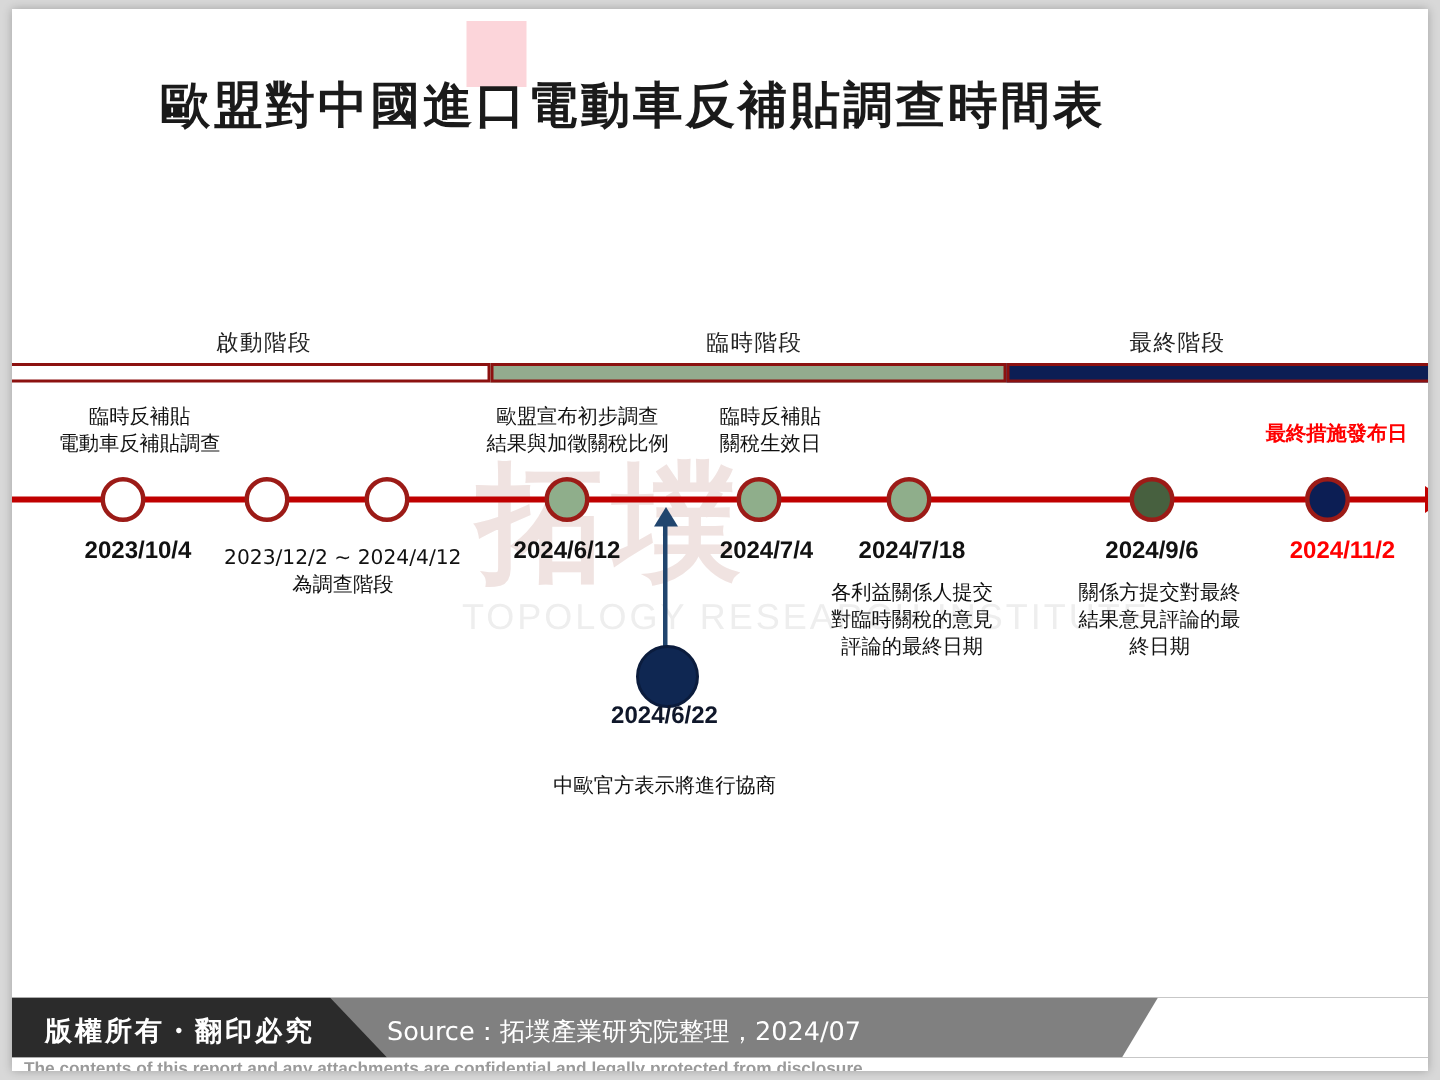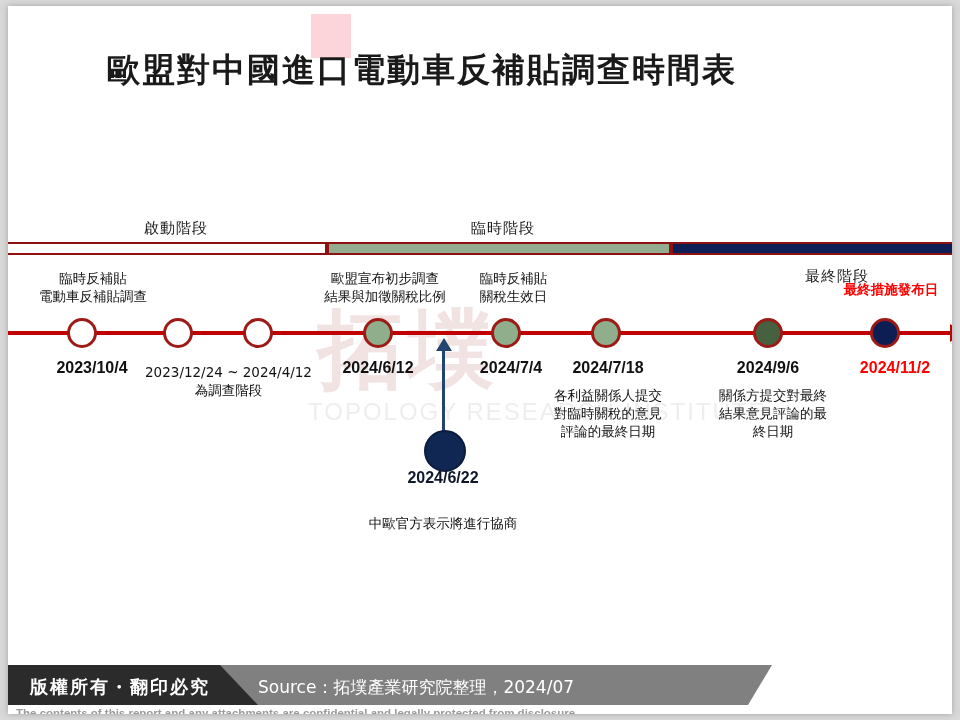--- a/index.html
+++ b/index.html
@@ -113,21 +113,21 @@
   <div class="wm">
     <div class="wm-cjk">拓墣</div>
     <div class="wm-en">TOPOLOGY RESEARCH INSTITUTE</div>
   </div>
   <div class="wm-block"></div>
 
   <div class="title">歐盟對中國進口電動車反補貼調查時間表</div>
 
   <div class="phase-label" style="left:68px;width:200px;">啟動階段</div>
   <div class="phase-label" style="left:395px;width:200px;">臨時階段</div>
-  <div class="phase-label" style="left:729px;width:200px;margin-top:48px;">最終階段</div>
+  <div class="phase-label" style="left:677px;width:200px;">最終階段</div>
 
   <div class="phase-bar ph-start"></div>
   <div class="phase-bar ph-mid"></div>
   <div class="phase-bar ph-final"></div>
 
   <div class="axis"></div>
   <div class="axis-arrow"></div>
 
   <div class="ev-top" style="left:-5px;top:263px;width:180px;">
     <div>臨時反補貼</div>
@@ -147,21 +147,21 @@
   <div class="marker m-white" style="left:155px;"></div>
   <div class="marker m-white" style="left:235px;"></div>
   <div class="marker m-green" style="left:355px;"></div>
   <div class="marker m-green" style="left:483px;"></div>
   <div class="marker m-green" style="left:583px;"></div>
   <div class="marker m-dgreen" style="left:745px;"></div>
   <div class="marker m-navy" style="left:862px;"></div>
 
   <div class="ev-date" style="left:-6px;top:353px;width:180px;">2023/10/4</div>
   <div class="ev-date light" style="left:128px;top:357px;width:185px;text-align:center;">
-    <div>2023/12/24 ~ 2024/4/12</div>
+    <div>2023/12/2 ~ 2024/4/12</div>
     <div>為調查階段</div>
   </div>
   <div class="ev-date" style="left:290px;top:353px;width:160px;">2024/6/12</div>
   <div class="ev-date" style="left:438px;top:353px;width:130px;">2024/7/4</div>
   <div class="ev-date" style="left:535px;top:353px;width:130px;">2024/7/18</div>
   <div class="ev-date" style="left:700px;top:353px;width:120px;">2024/9/6</div>
   <div class="ev-date red" style="left:817px;top:353px;width:140px;">2024/11/2</div>
 
   <div class="ev-desc" style="left:530px;top:380px;width:140px;">
     <div>各利益關係人提交</div>

